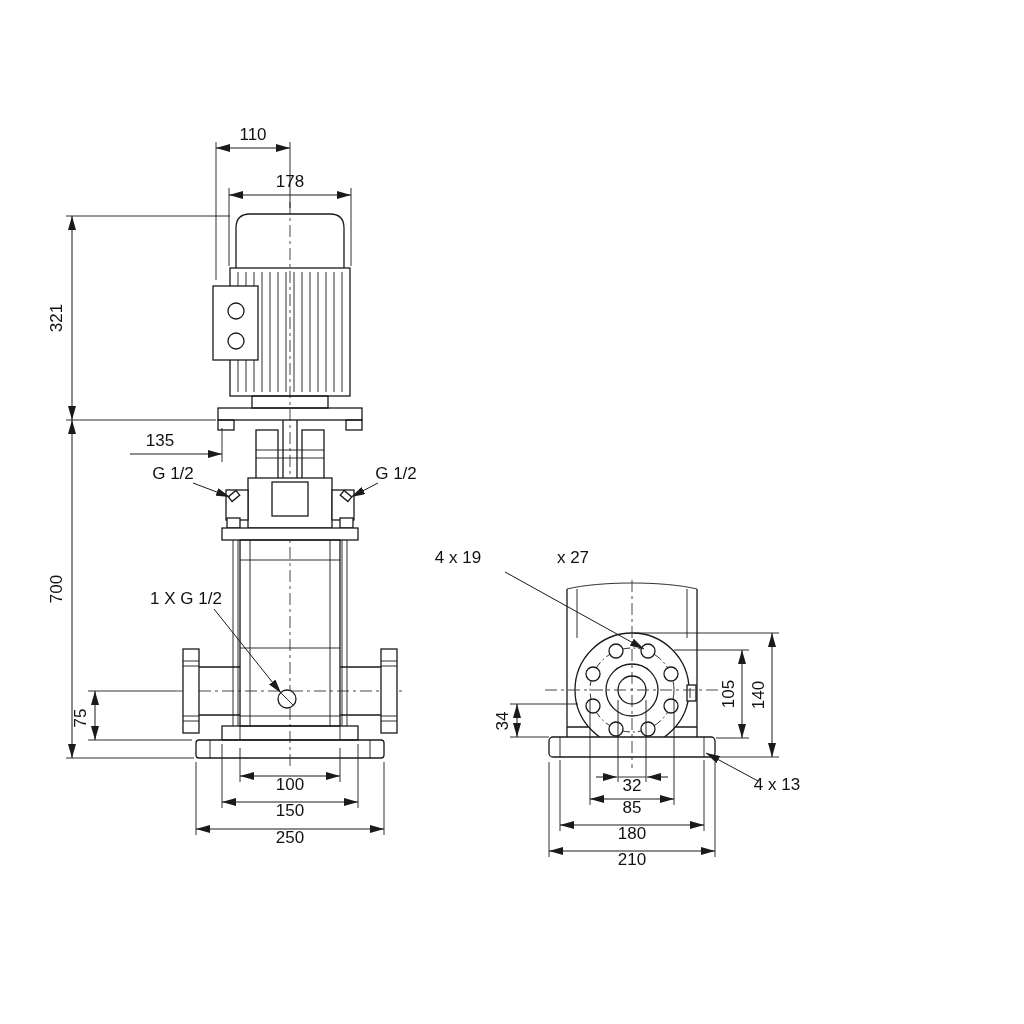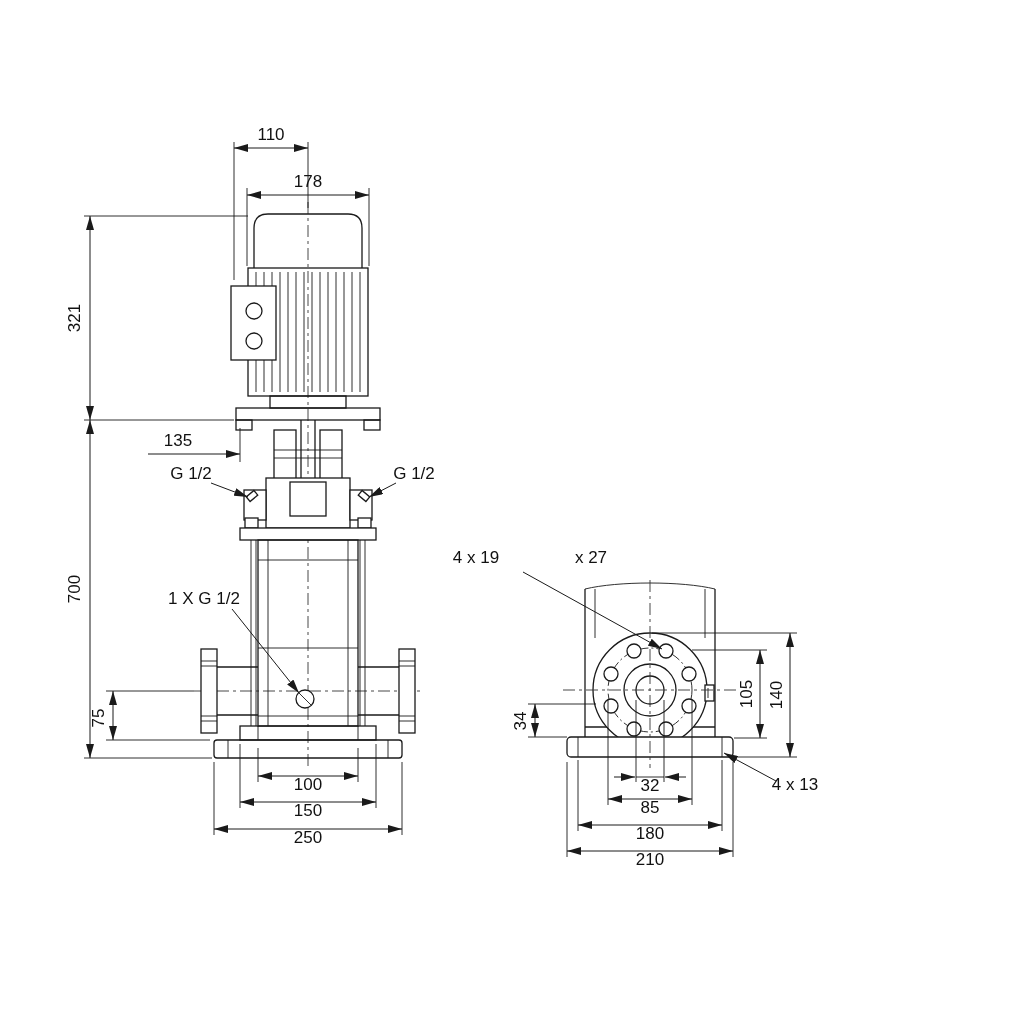--- a/index.html
+++ b/index.html
@@ -1,16 +1,16 @@
 <!DOCTYPE html>
 <html><head>
 <meta charset="utf-8">
 <style>
   html,body{margin:0;padding:0;background:#ffffff;}
-  .canvas{width:900px;height:1024px;position:relative;background:#fff;overflow:hidden;margin-left:18px;}
+  .canvas{width:900px;height:1024px;position:relative;background:#fff;overflow:hidden;}
   svg{display:block;}
   svg text{font-family:"Liberation Sans","DejaVu Sans",sans-serif;font-size:17px;fill:#111;}
   .ln{stroke:#1a1a1a;stroke-width:1.3;fill:none;}
   .lnf{stroke:#1a1a1a;stroke-width:1.3;fill:#fff;}
   .thin{stroke:#1a1a1a;stroke-width:0.9;fill:none;}
   .ext{stroke:#1a1a1a;stroke-width:0.9;}
   .dim{stroke:#1a1a1a;stroke-width:1;marker-start:url(#arr);marker-end:url(#arr);}
   .dime{stroke:#1a1a1a;stroke-width:1;marker-end:url(#arr);}
   .cl{stroke:#333;stroke-width:0.9;stroke-dasharray:12 4 3 4;fill:none;}
   .bc{stroke:#1a1a1a;stroke-width:0.9;stroke-dasharray:9 3 2 3;fill:none;}

